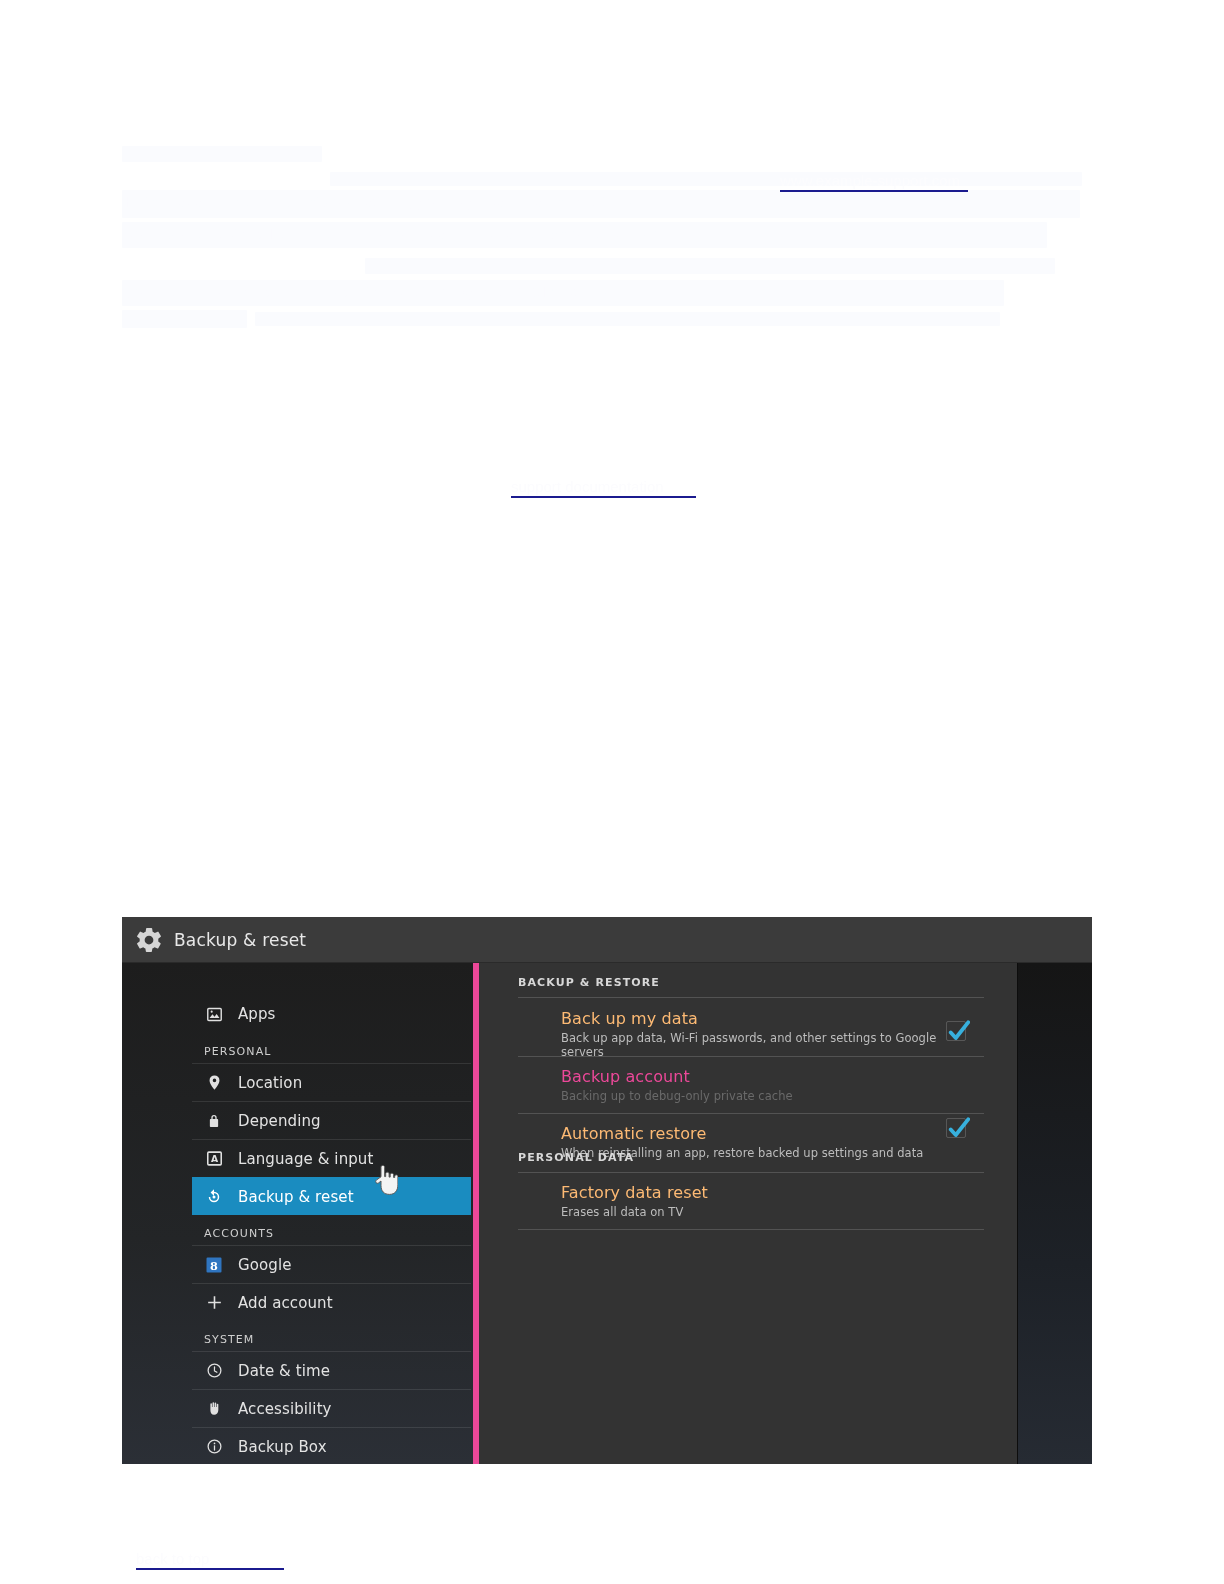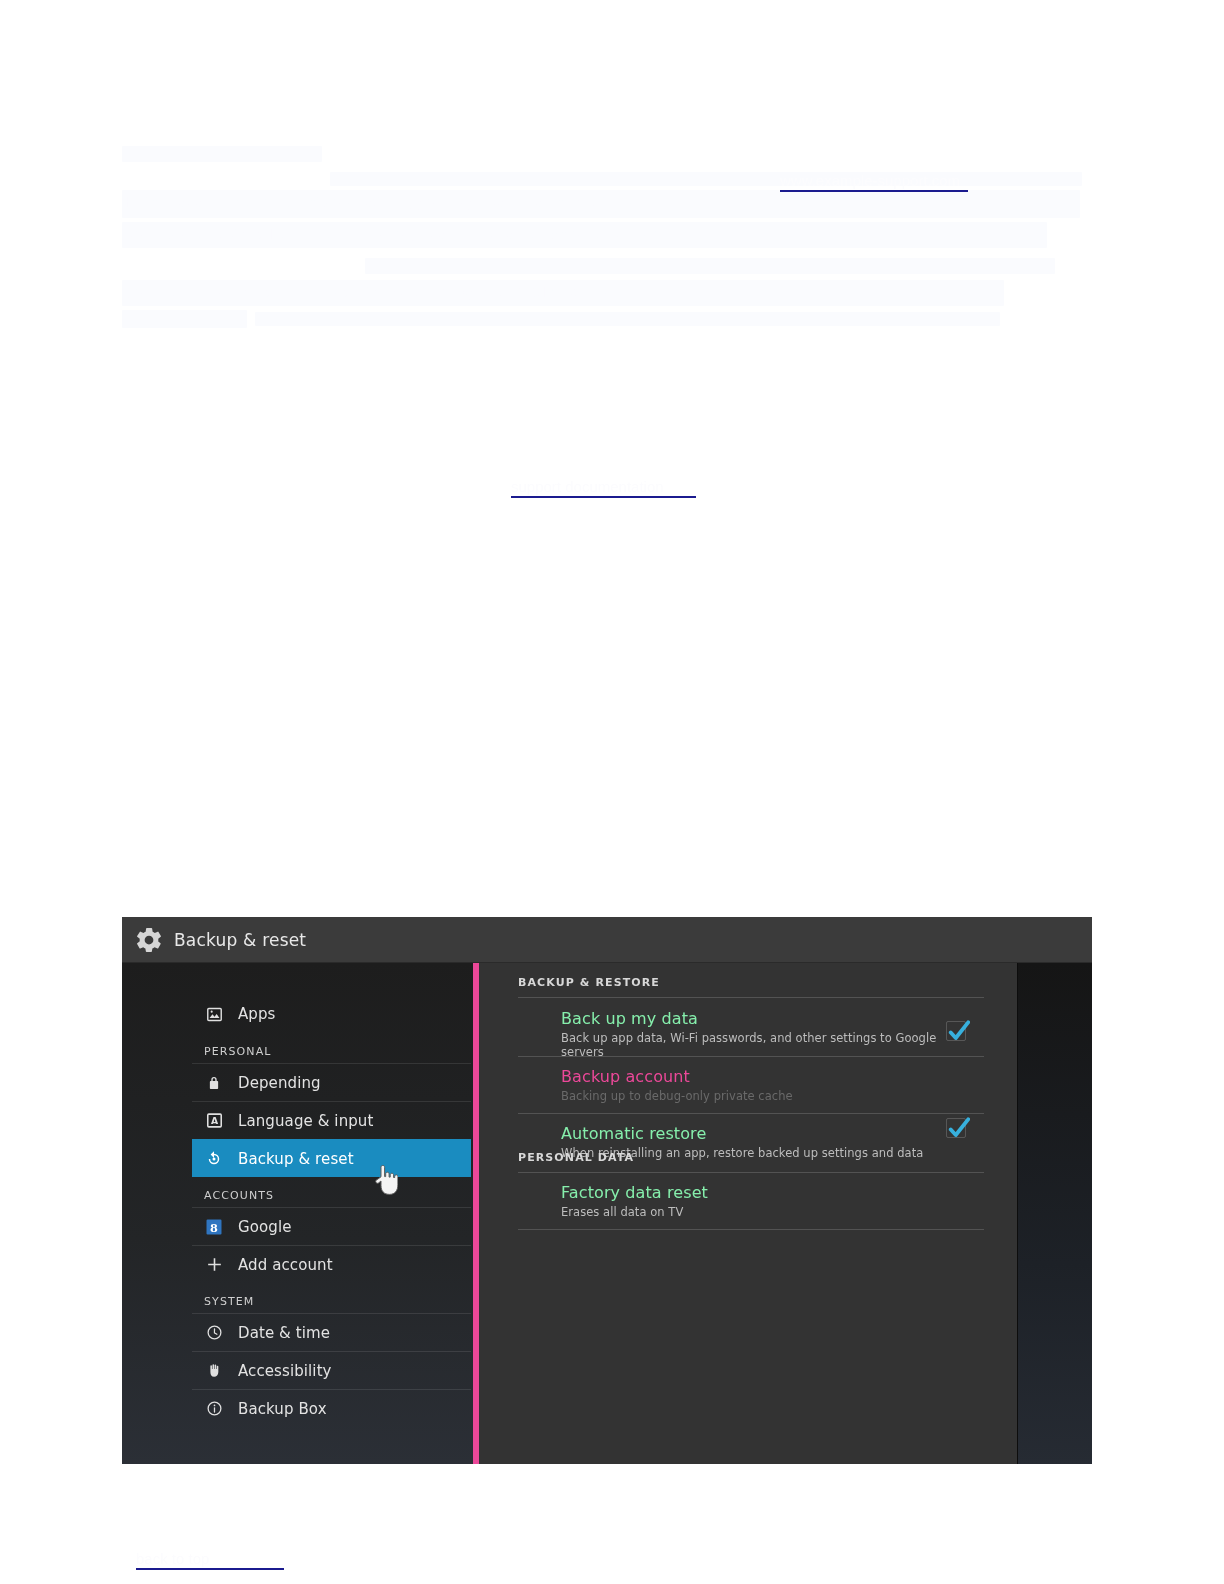--- a/index.html
+++ b/index.html
@@ -158,21 +158,21 @@
   }
   .divider {
     position: absolute;
     height: 1px;
     background: rgba(255,255,255,.16);
   }
   .pref {
     position: absolute;
   }
   .pref .ptitle {
-    color: #86efac;
+    color: #fdba74;
     font-size: 16px;
     letter-spacing: .1px;
   }
   .pref .psum {
     color: #bdbdbd;
     font-size: 11.5px;
     margin-top: 3px;
     letter-spacing: .05px;
   }
   .pref.disabled .ptitle { color: #ec4899; }
@@ -239,20 +239,28 @@
               <rect x="2.5" y="3.5" width="19" height="17" rx="1.5" fill="none" stroke="#e0e0e0" stroke-width="2"></rect>
               <path d="M5 17l4.2-5.2 2.8 3.2 3-3.8L19 17z" fill="#e0e0e0"></path>
               <circle cx="8" cy="8" r="1.5" fill="#e0e0e0"></circle>
             </svg>
           </span>
           <span class="nlabel">Apps</span>
         </div>
 
         <div class="nav-head">PERSONAL</div>
 
+        <div class="nav-row">
+          <span class="nic">
+            <svg viewBox="0 0 24 24" width="17" height="17">
+              <path fill="#e0e0e0" d="M12 2a7 7 0 00-7 7c0 5.2 7 13 7 13s7-7.8 7-13a7 7 0 00-7-7zm0 9.5A2.5 2.5 0 1114.5 9 2.5 2.5 0 0112 11.5z"></path>
+            </svg>
+          </span>
+          <span class="nlabel">Location</span>
+        </div>
 
         <div class="nav-row">
           <span class="nic">
             <svg viewBox="0 0 24 24" width="16" height="16">
               <path fill="#e0e0e0" d="M17 9h-1V7a4 4 0 10-8 0v2H7a1.2 1.2 0 00-1.2 1.2v9.6A1.2 1.2 0 007 21h10a1.2 1.2 0 001.2-1.2v-9.6A1.2 1.2 0 0017 9zm-7-2a2 2 0 114 0v2h-4z"></path>
             </svg>
           </span>
           <span class="nlabel">Depending</span>
         </div>
 

